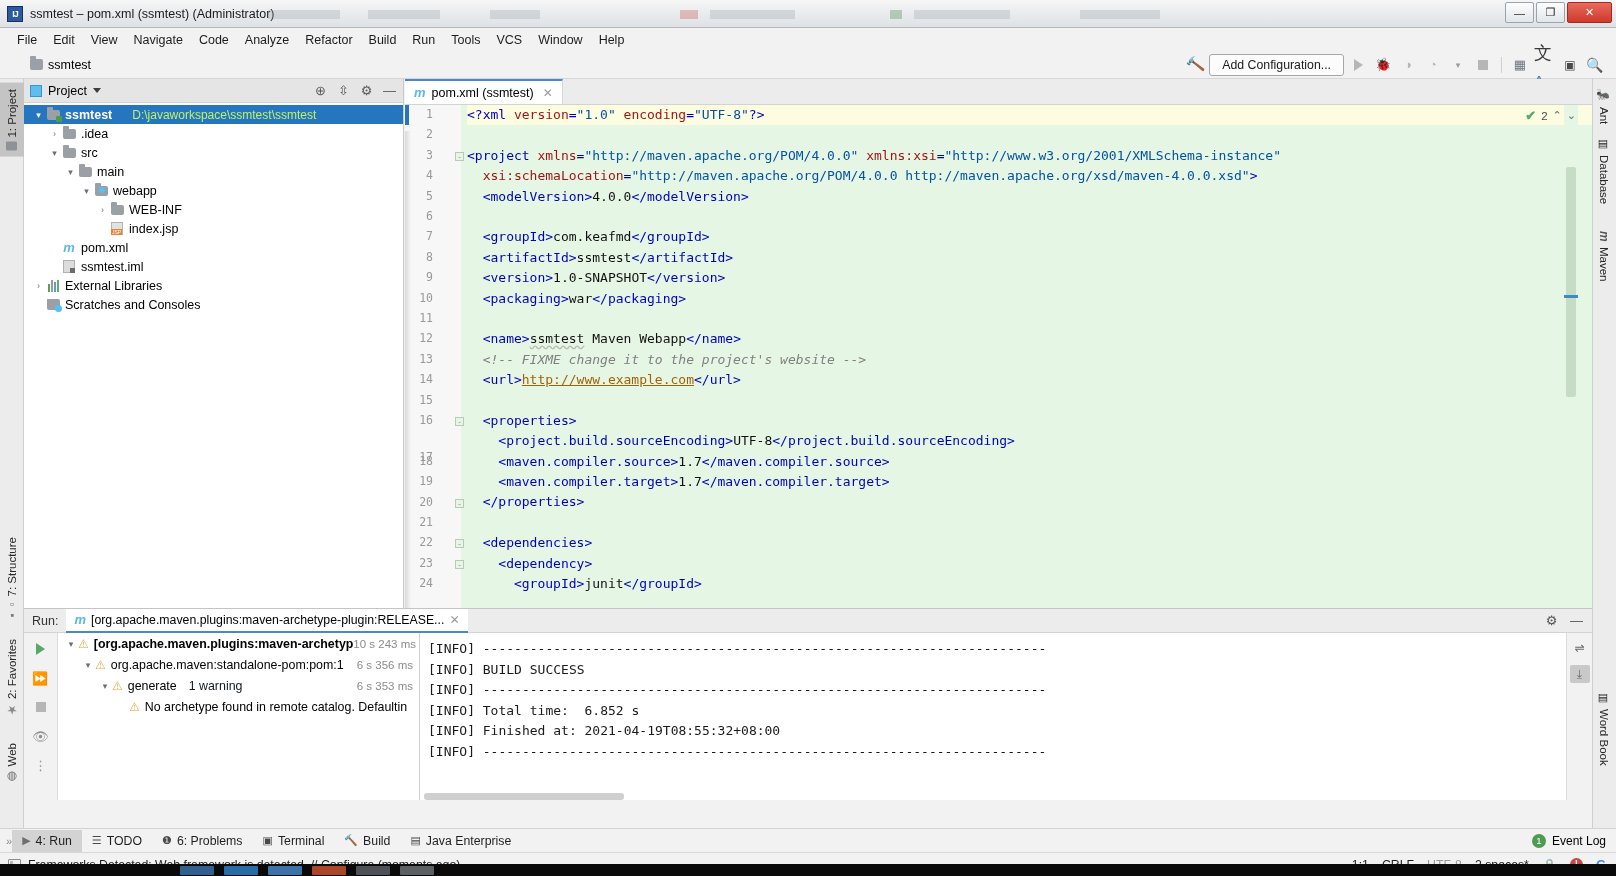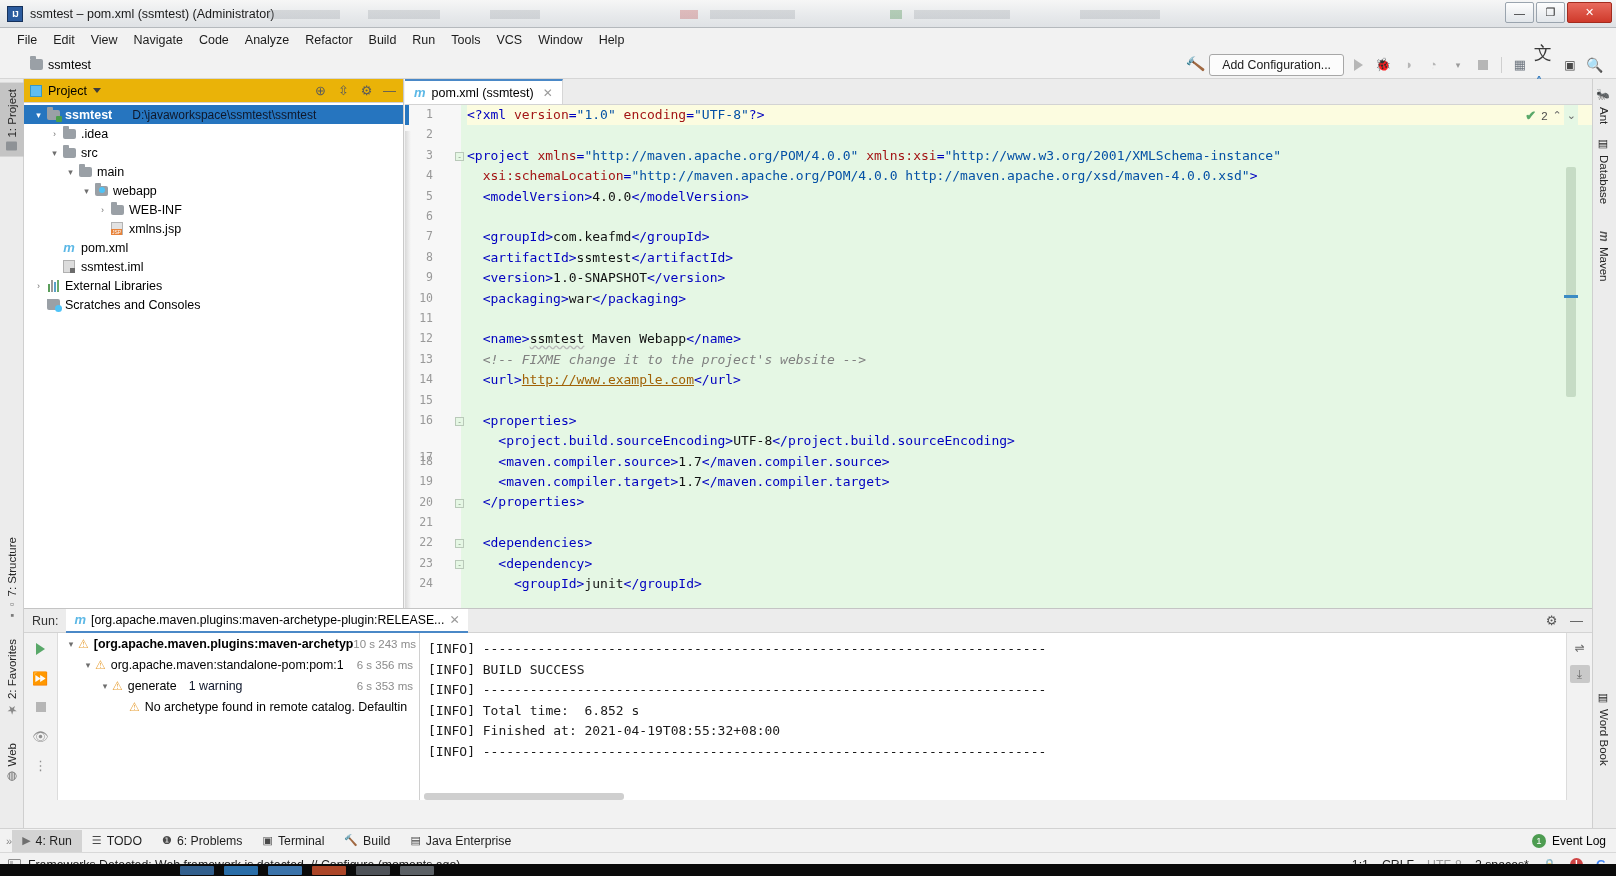--- a/index.html
+++ b/index.html
@@ -109,42 +109,42 @@
     font-size: 11.5px; color: #262626; padding: 6px 0;
     display: flex; align-items: center; gap: 5px;
   }
 
   
   .projpanel {
     position: absolute; left: 24px; top: 79px; width: 380px; height: 529px;
     background: #fff; border-right: 1px solid #c9c9c9;
   }
   .proj-header {
-    height: 24px; background: #eab308; display: flex; align-items: center;
+    height: 24px; background: #e5e5e5; display: flex; align-items: center;
     padding: 0 6px; border-bottom: 1px solid #d3d3d3;
   }
   .proj-title { display:flex; align-items:center; gap:6px; font-size:12.5px; }
   .blue-sq { width:12px;height:12px;background:#5fbdf0; border:1px solid #3498c8; }
   .caret-dn { width:0;height:0;border-left:4px solid transparent;border-right:4px solid transparent;border-top:5px solid #3c3c3c; }
   .ph-right { margin-left:auto; display:flex; align-items:center; gap:8px; color:#5a5a5a; }
   .ph-ic { font-size:13px; width:15px; text-align:center; }
 
   .tree { padding-top: 2px; font-size: 12.5px; }
   .trow { display: flex; align-items: center; height: 19px; padding-left: 8px; white-space: nowrap; }
   .trow.sel { background: #2675bf; color: #fff; }
   .arrow { width: 13px; font-size: 9px; color: #6e6e6e; display:inline-block; text-align:center; flex:none;}
   .trow.sel .arrow { color: #fff; }
   .ic { width: 16px; margin-right: 4px; display: inline-flex; align-items: center; justify-content: center; flex:none;}
   .fld { width: 13px; height: 10px; background: #9aa0a6; border-radius: 0 2px 2px 2px; position: relative; }
   .fld:before { content:""; position:absolute; left:0; top:-3px; width:6px; height:3px; background:#9aa0a6; border-radius:1px 1px 0 0;}
   .fld.src:after { content:""; position:absolute; right:-2px; bottom:-2px; width:6px;height:6px;background:#4a9e4a;border-radius:1px;}
   .fld.web:after { content:""; position:absolute; left:4px; top:1px; width:6px;height:6px;background:#4fc3f7;border-radius:50%;}
   .tlabel { color: inherit; }
   .tpath { color: #8a8a8a; margin-left: 7px; font-size: 12px; }
-  .trow.sel .tpath { color: #0f172a; margin-left: 20px; }
+  .trow.sel .tpath { color: #bef264; margin-left: 20px; }
   .mvn-m { color:#5cb8e6; font-weight:bold; font-style:italic; font-size:13px; }
   .jsp-ic { width:12px;height:13px;background:#e2e2e2;border:1px solid #b3b3b3;position:relative;}
   .jsp-ic:after{content:"JSP";position:absolute;left:-1px;bottom:-1px;font-size:5px;background:#e8833a;color:#fff;padding:0 1px;line-height:6px;}
   .iml-ic { width:12px;height:13px;background:#dcdcdc;border:1px solid #b0b0b0;position:relative;}
   .iml-ic:after{content:"";position:absolute;right:-1px;bottom:-1px;width:5px;height:5px;background:#6b6b6b;}
   .lib-ic { display:flex; gap:1px; align-items:flex-end; height:12px;}
   .lib-ic i { width:2px; display:block;}
   .scr-ic { width:13px;height:11px;background:#9aa0a6;border-radius:0 2px 2px 2px;position:relative;}
   .scr-ic:after{content:"";position:absolute;right:-2px;bottom:-2px;width:7px;height:7px;border-radius:50%;background:#4fc3f7;}
   .bold { font-weight: bold; }
@@ -418,21 +418,21 @@
           <span class="ic">
             <span class="fld"></span>
           </span>
           <span class="tlabel">WEB-INF</span>
         </div>
         <div class="trow" style="padding-left: 72px;">
           <span class="arrow"></span>
           <span class="ic">
             <span class="jsp-ic"></span>
           </span>
-          <span class="tlabel">xmlns.jsp</span>
+          <span class="tlabel">index.jsp</span>
         </div>
         <div class="trow" style="padding-left: 24px;">
           <span class="arrow"></span>
           <span class="ic">
             <span class="mvn-m">m</span>
           </span>
           <span class="tlabel">pom.xml</span>
         </div>
         <div class="trow" style="padding-left: 24px;">
           <span class="arrow"></span>

